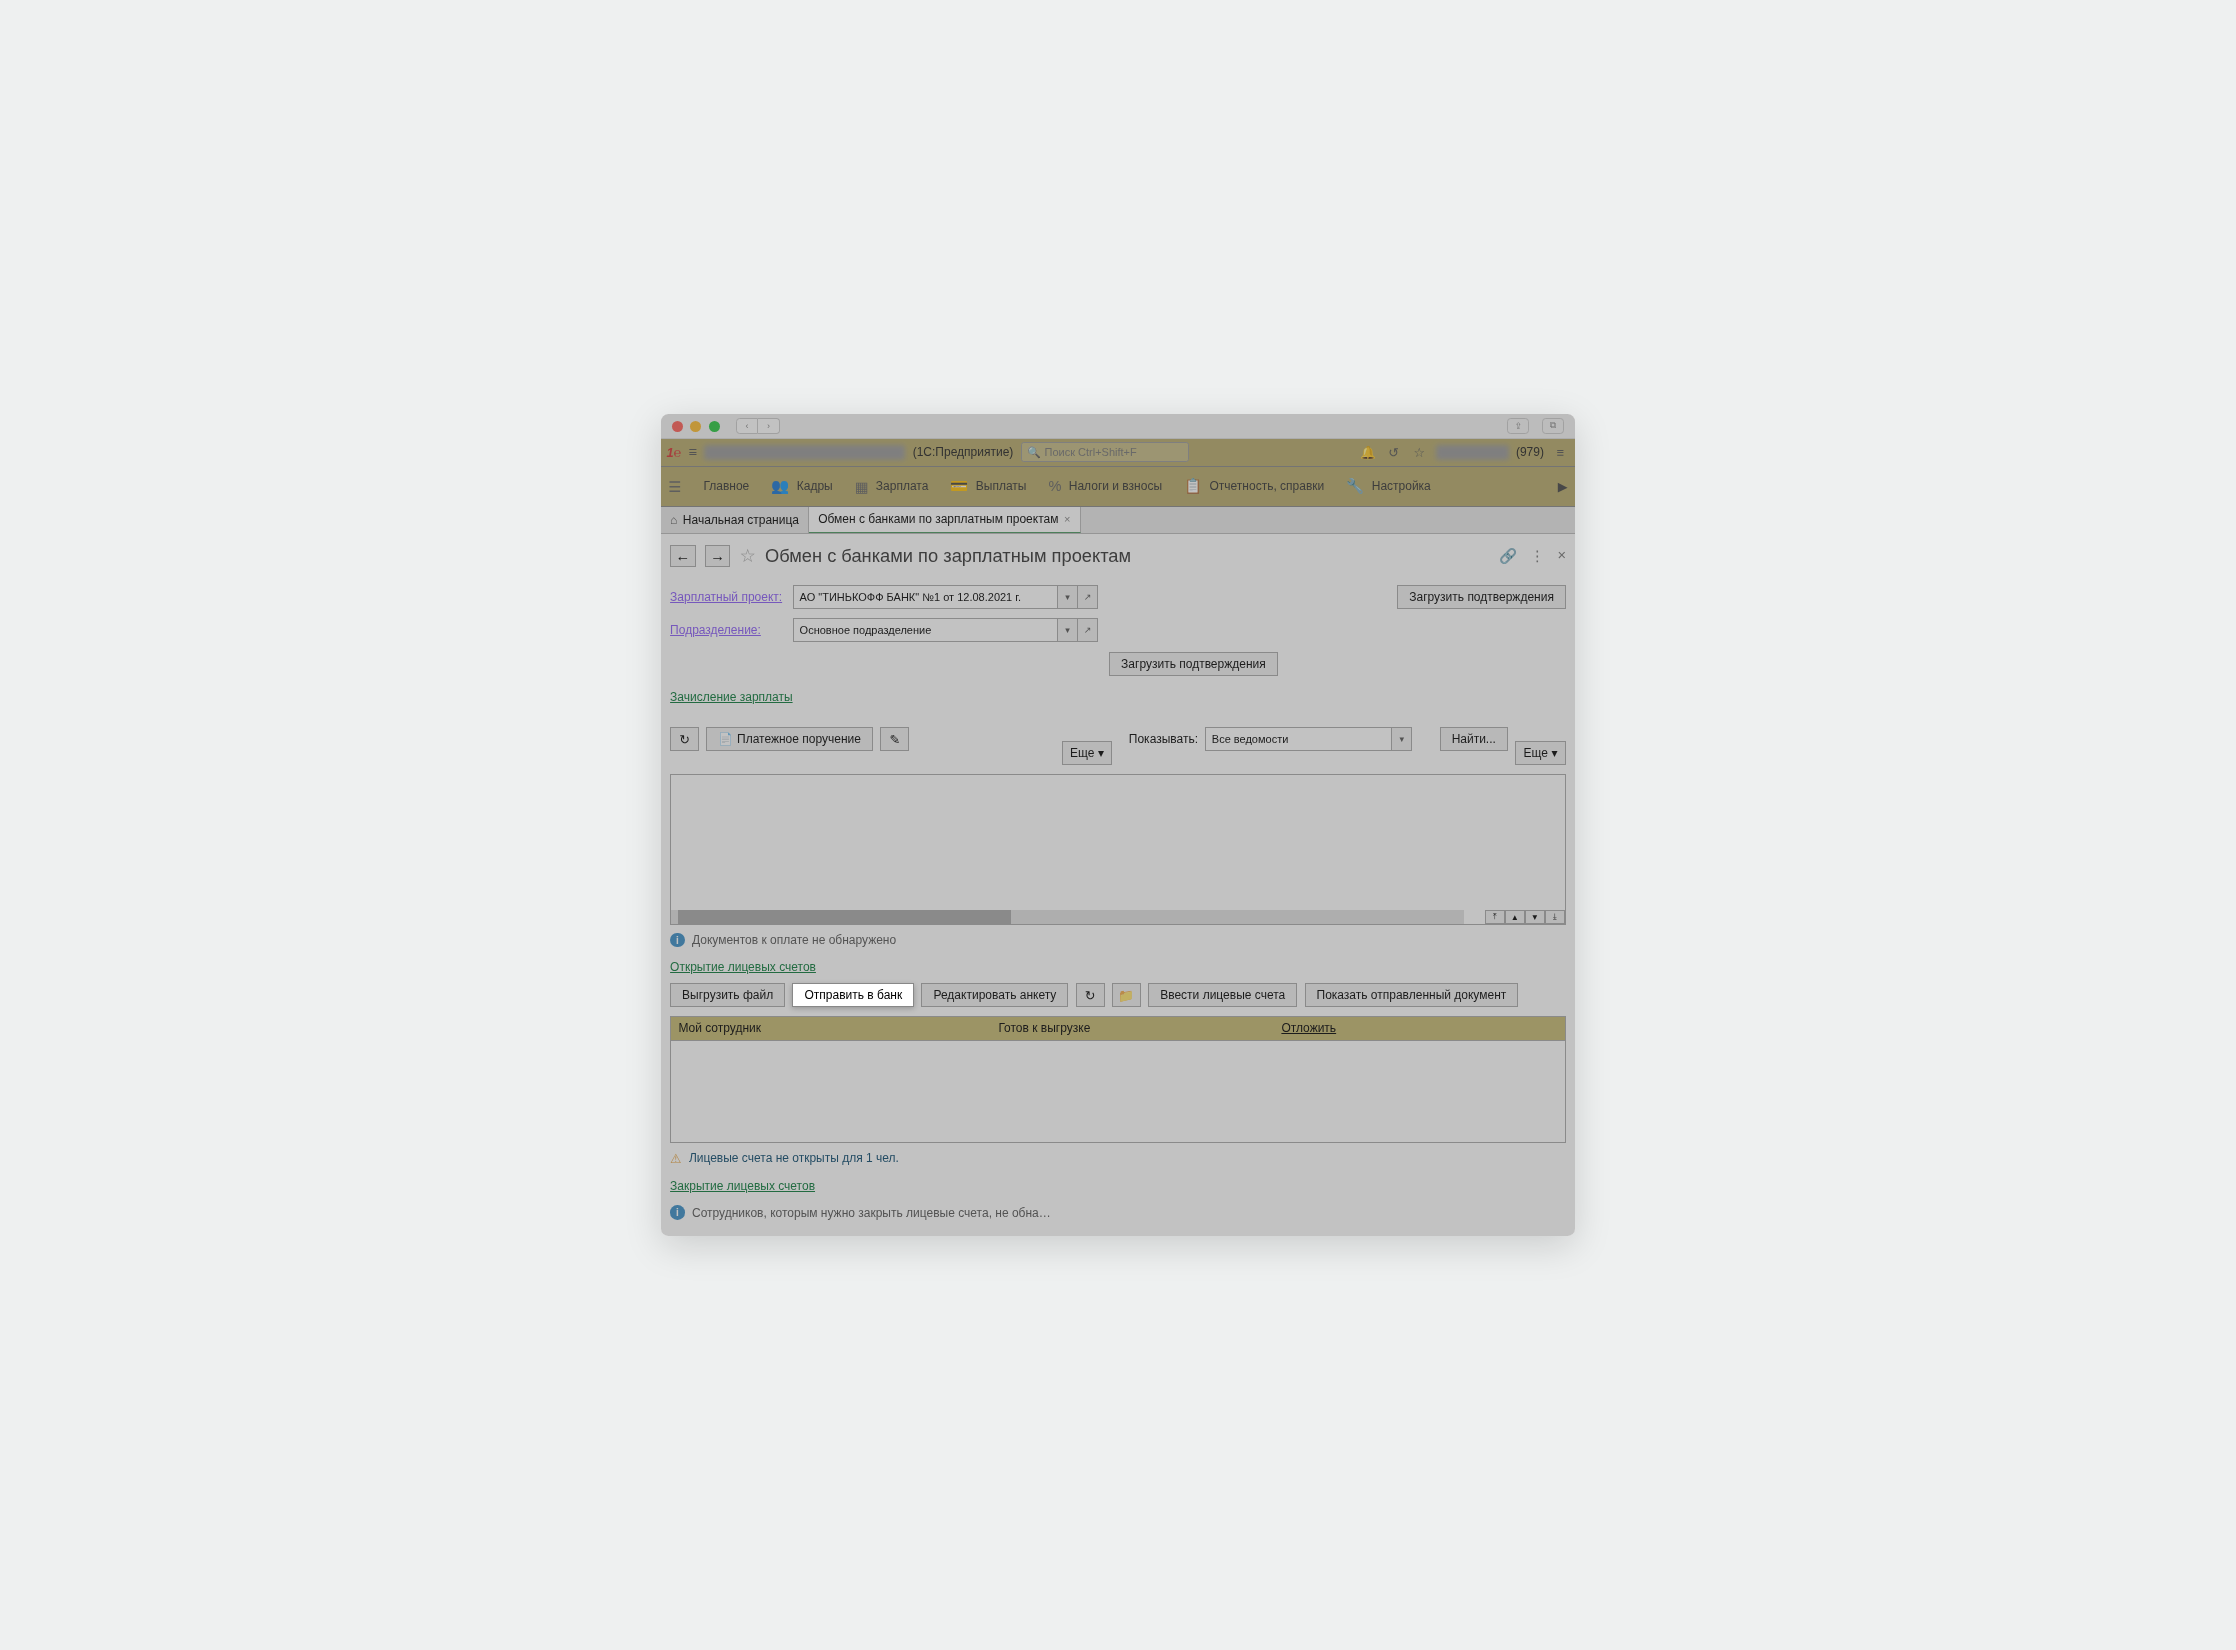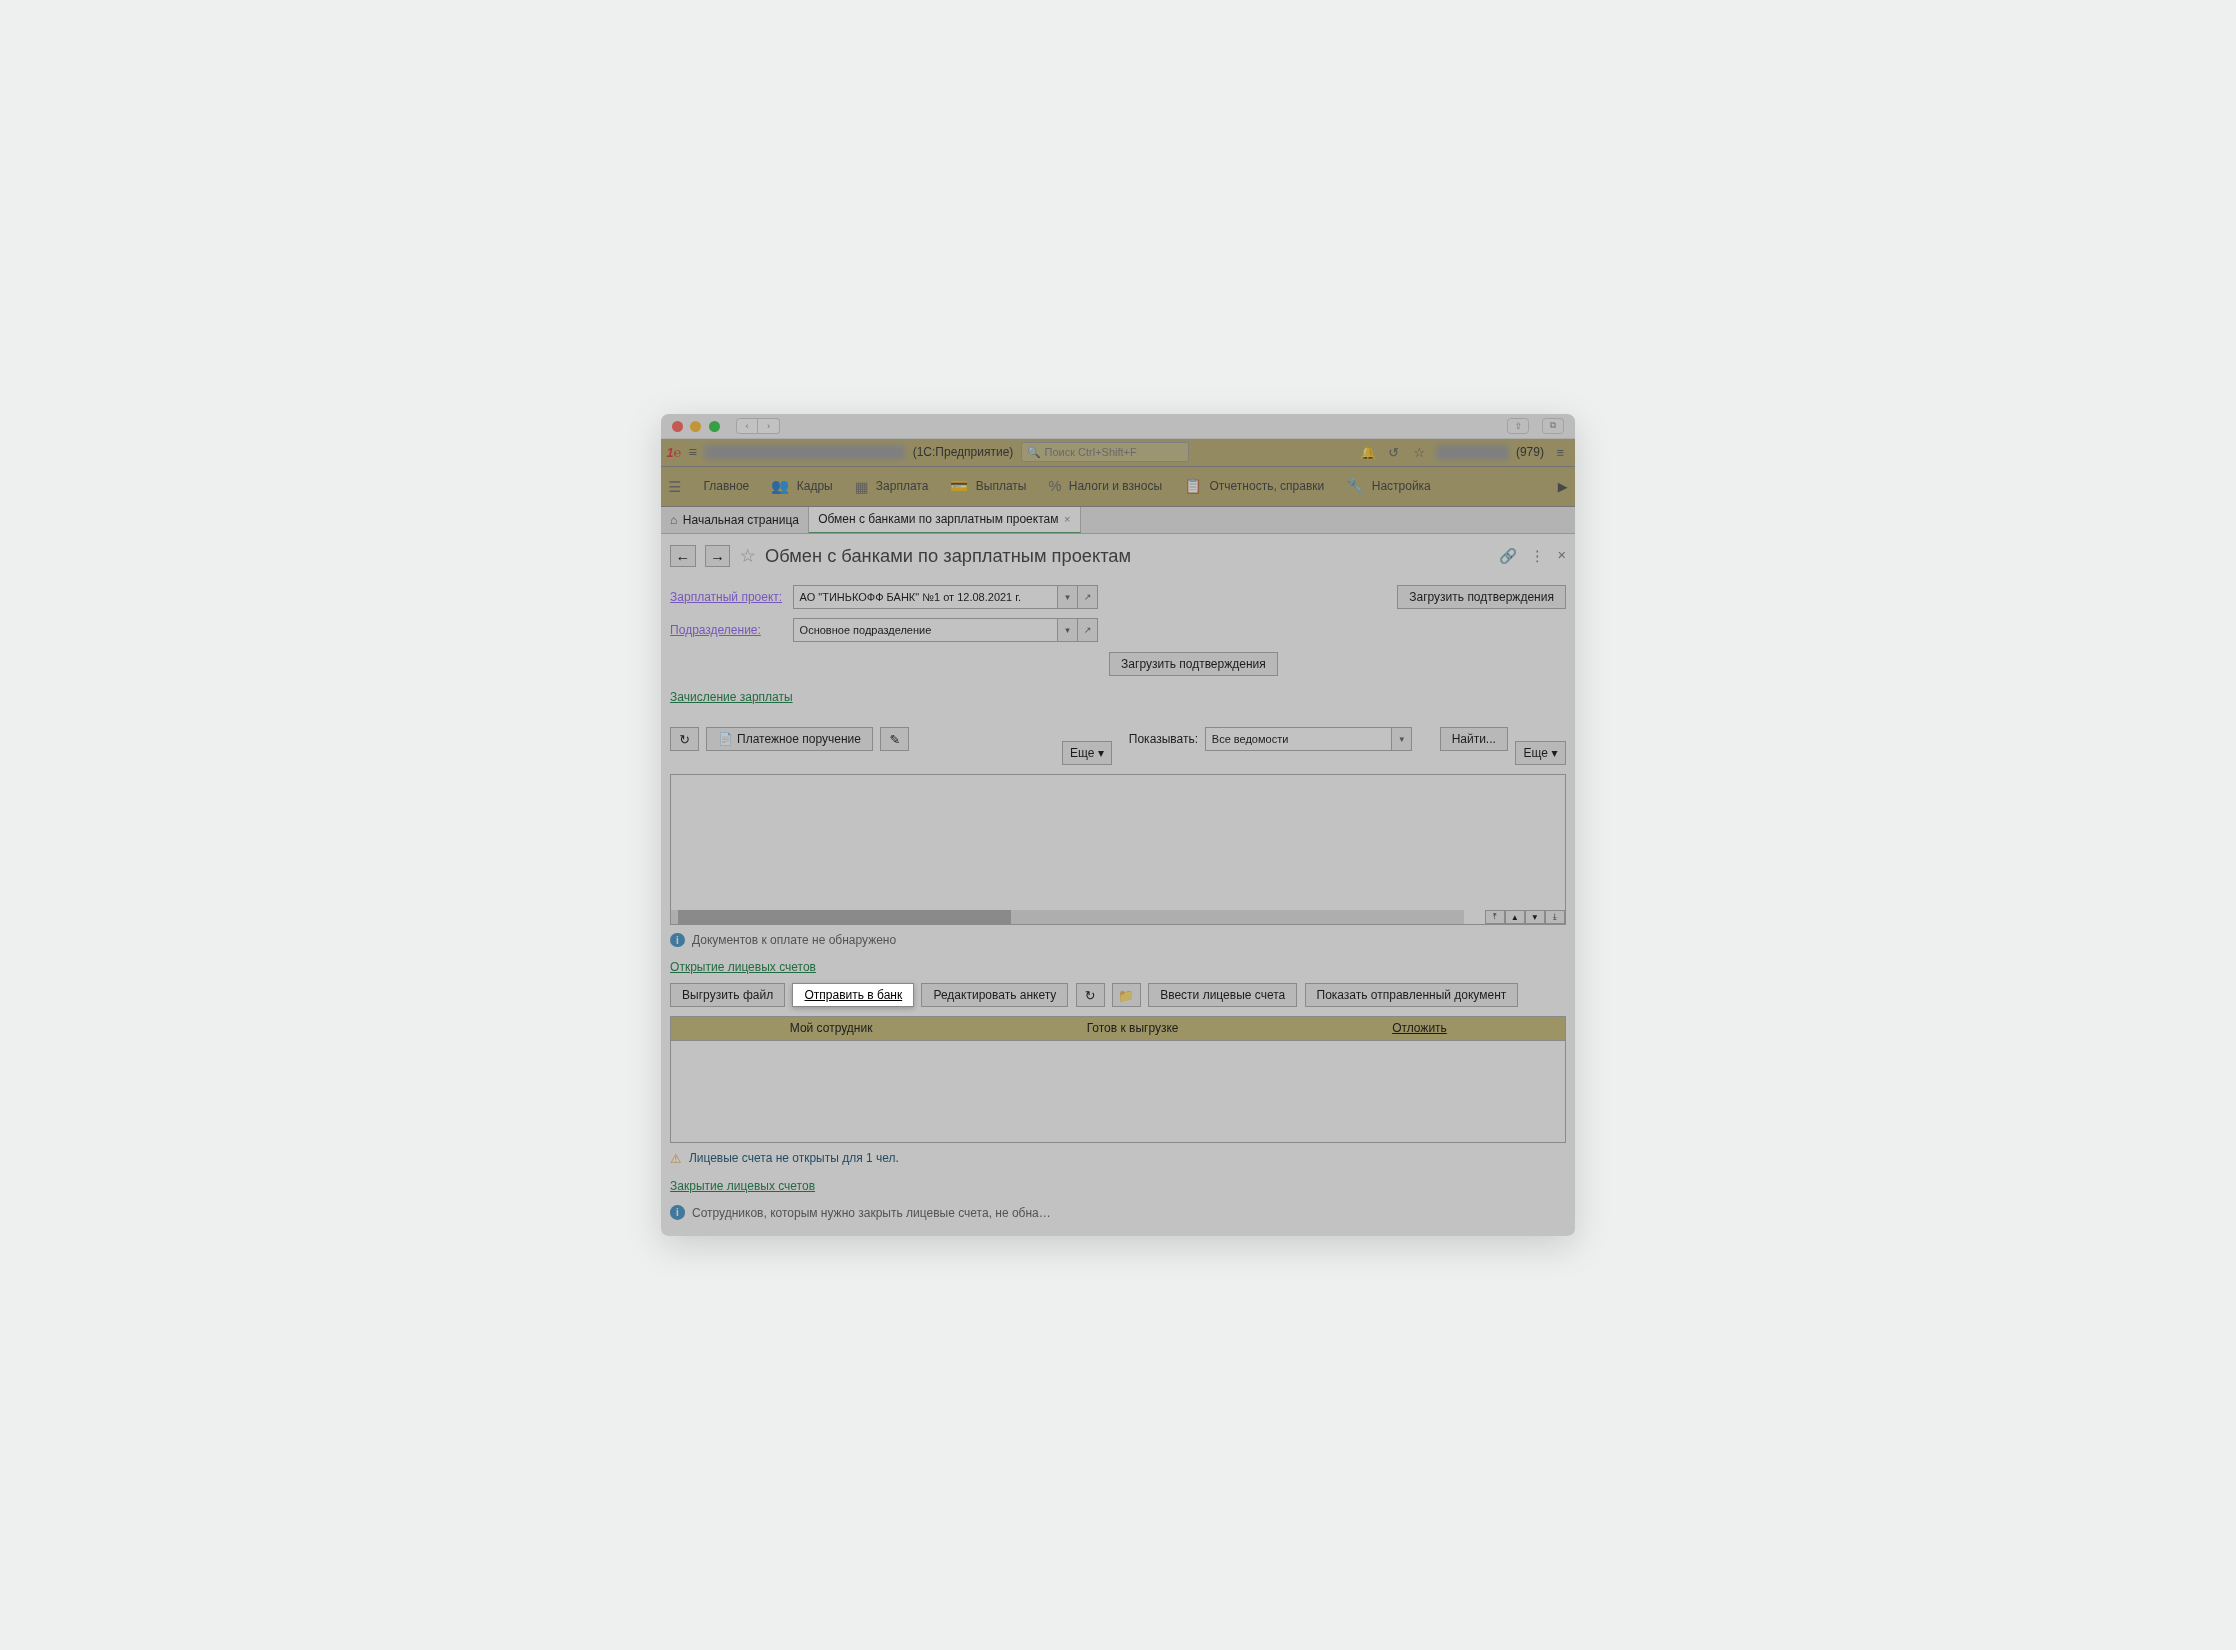--- a/index.html
+++ b/index.html
@@ -67,25 +67,25 @@
 .hscroll { position: absolute; bottom: 0; left: 0; right: 101px; height: 14.6px; background: #e0e0e0; display: flex; }
 .hscroll .thumb { width: 42%; height: 100%; background: #aaa; margin-left: 7.3px; }
 .scroll-btns { position: absolute; bottom: 0; right: 0; display: flex; height: 14.6px; }
 .scroll-btns span { width: 20px; height: 14.6px; border: 0.9px solid #aaa; background: #f0f0f0; display: flex; align-items: center; justify-content: center; font-size: 8.2px; }
 
 .status-row { display: flex; align-items: center; gap: 7.3px; margin: 7.3px 0; font-size: 12px; color: #555; }
 .info-icon { width: 14.6px; height: 14.6px; border-radius: 50%; background: #3a8ec7; color: #fff; display: flex; align-items: center; justify-content: center; font-size: 10px; font-weight: bold; }
 .warn-icon { color: #e6a23c; font-size: 12.8px; }
 .warn-text { color: #0c4a6e; }
 
-.highlight-btn { background: #fff !important; box-shadow: 0 1.8px 5.5px rgba(0,0,0,0.25); position: relative; z-index: 100; border-color: #888; text-decoration: underline; }
+.highlight-btn { background: #fff !important; box-shadow: 0 1.8px 5.5px rgba(0,0,0,0.25); position: relative; z-index: 100; border-color: #888; }
 
 .grid2 { border: 0.9px solid #aaa; background: #fff; }
 .grid2-header { display: flex; height: 24px; background: #c5b870; border-bottom: 0.9px solid #aaa; font-size: 12px; }
-.grid2-header div { padding: 3.7px 7.3px; text-align: center; }
+.grid2-header div { padding: 3.7px 7.3px; }
 .grid2-body { height: 101px; }
 .col1 { width: 320px; }
 .col2 { width: 283px; }
 .col3 { flex: 1; }
 .postpone { text-decoration: underline; }
 
 .mlauto { margin-left: auto; }
 </style>
 </head>
 <body>

